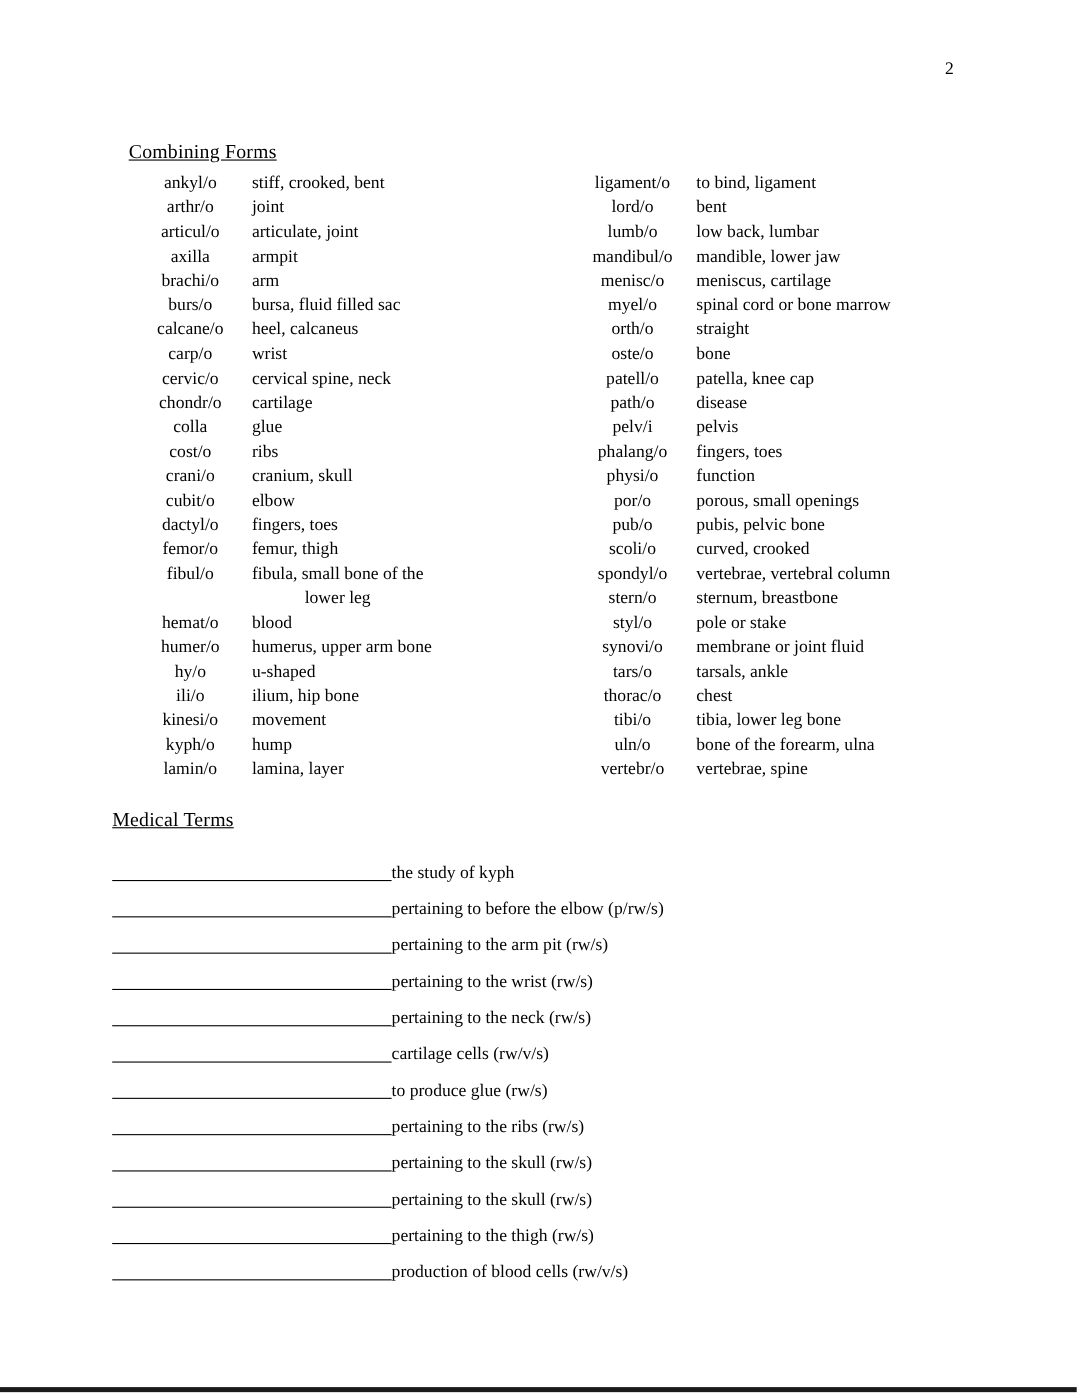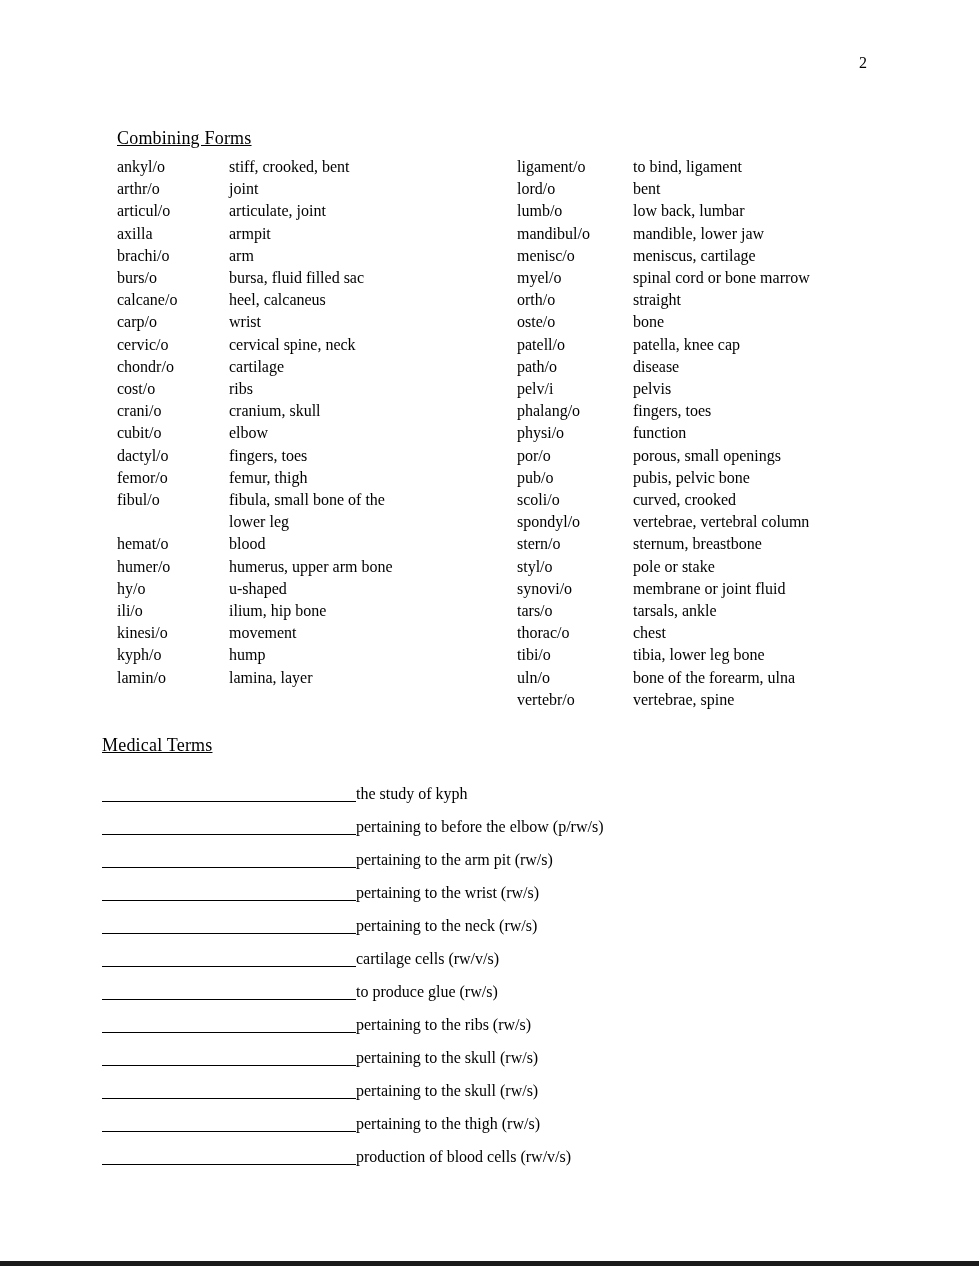--- a/index.html
+++ b/index.html
@@ -47,20 +47,21 @@
   }
   .col.right-col {
     width: auto;
     flex-shrink: 1;
     flex-grow: 1;
   }
   .cf-row {
     display: flex;
     line-height: 22.2px;
     font-size: 16px;
+    text-align: center;
   }
   .cf-term {
     width: 112px;
     flex-shrink: 0;
   }
   .right-col .cf-term {
     width: 116px;
   }
   .cf-def {
     white-space: pre-line;
@@ -153,20 +154,24 @@
           <div class="cf-row">
             <span class="cf-term">cervic/o</span>
             <span class="cf-def">cervical spine, neck</span>
           </div>
 
           <div class="cf-row">
             <span class="cf-term">chondr/o</span>
             <span class="cf-def">cartilage</span>
           </div>
 
+          <div class="cf-row">
+            <span class="cf-term">colla</span>
+            <span class="cf-def">glue</span>
+          </div>
 
           <div class="cf-row">
             <span class="cf-term">cost/o</span>
             <span class="cf-def">ribs</span>
           </div>
 
           <div class="cf-row">
             <span class="cf-term">crani/o</span>
             <span class="cf-def">cranium, skull</span>
           </div>

